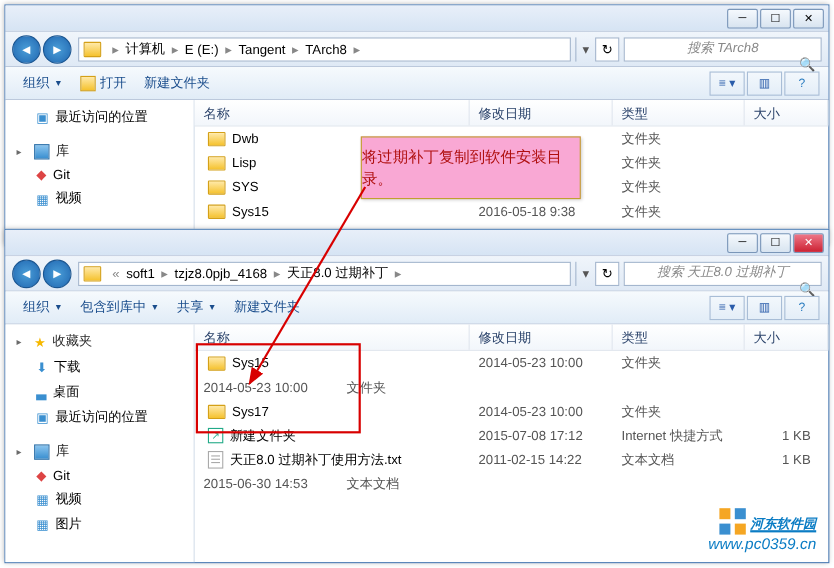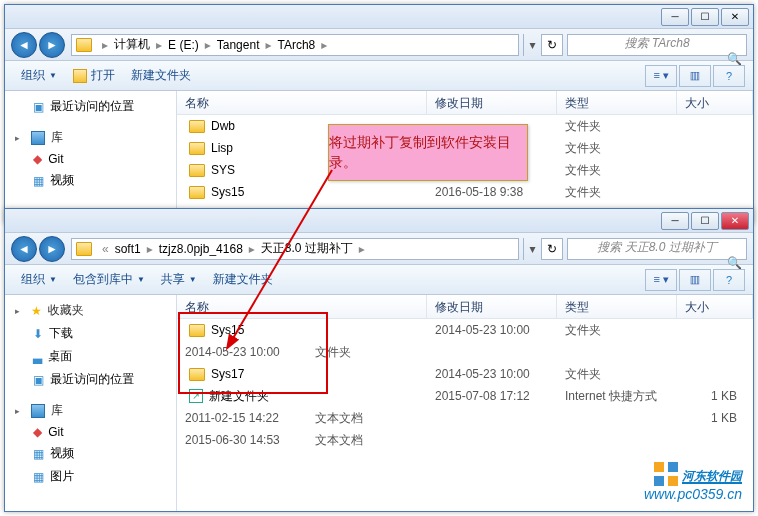--- a/index.html
+++ b/index.html
@@ -322,20 +322,24 @@
           <div class="row">
             <div class="c-name">
               <span class="icon-link">↗</span>
               <span>新建文件夹</span>
             </div>
             <div class="c-date">2015-07-08 17:12</div>
             <div class="c-type">Internet 快捷方式</div>
             <div class="c-size">1 KB</div>
           </div>
           <div class="row">
+            <div class="c-name">
+              <span class="icon-txt"></span>
+              <span>天正8.0 过期补丁使用方法.txt</span>
+            </div>
             <div class="c-date">2011-02-15 14:22</div>
             <div class="c-type">文本文档</div>
             <div class="c-size">1 KB</div>
           </div>
           <div class="row">
             <div class="c-date">2015-06-30 14:53</div>
             <div class="c-type">文本文档</div>
             <div class="c-size"></div>
           </div>
         </div>

